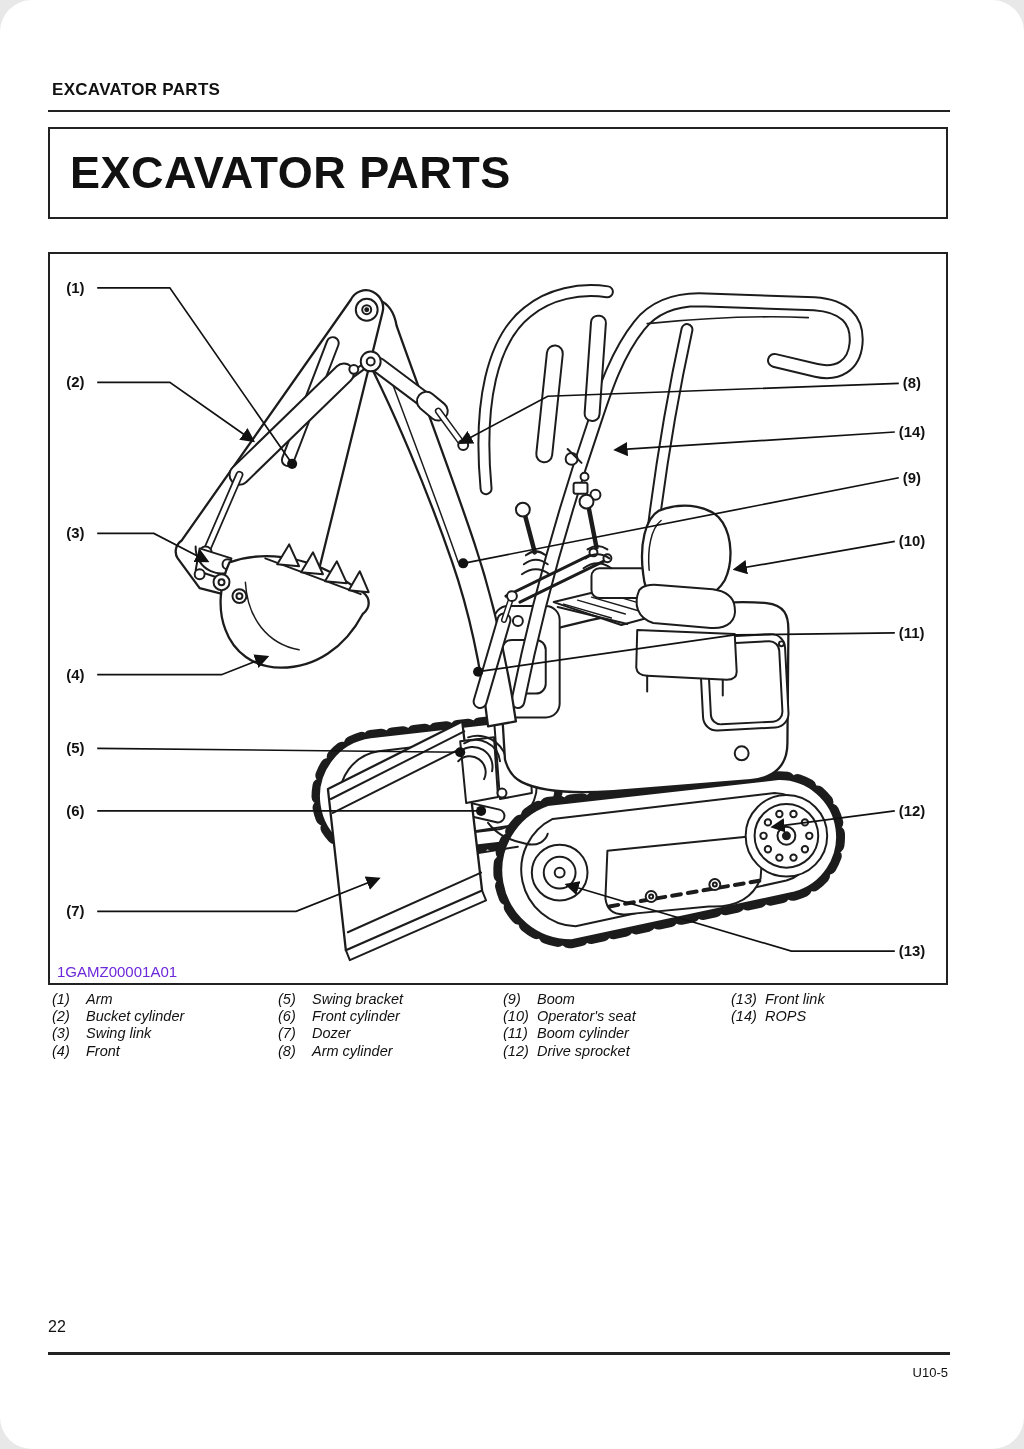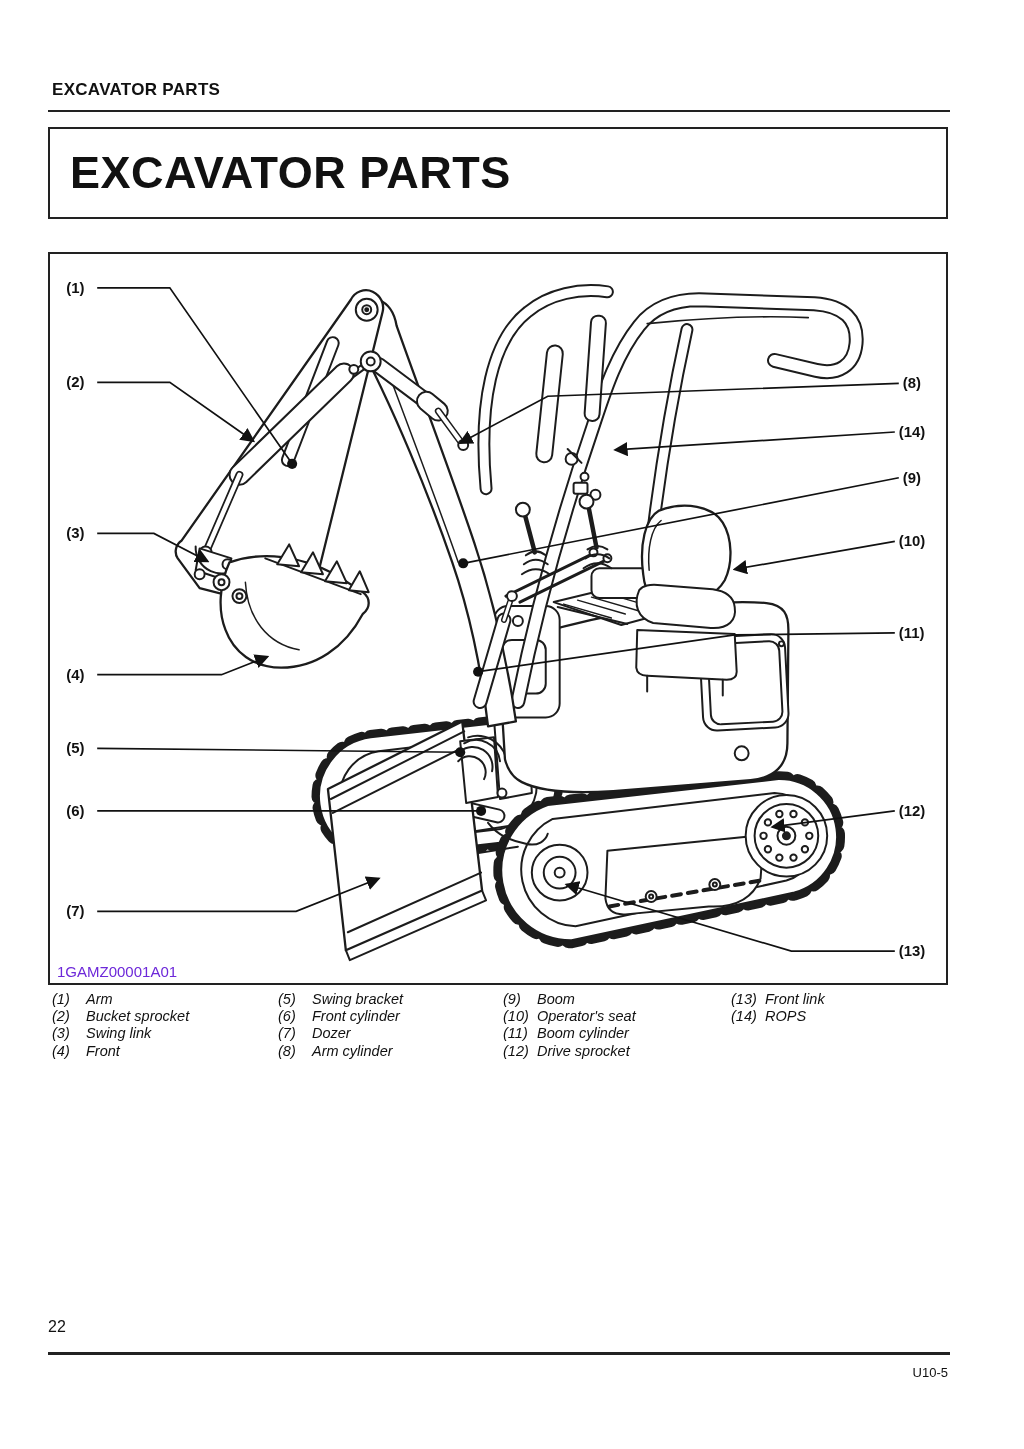--- a/index.html
+++ b/index.html
@@ -1,17 +1,17 @@
 <!DOCTYPE html>
 <html><head>
 <meta charset="utf-8">
 <style>
   html,body{margin:0;padding:0;background:#e8e8e8;}
   .page{position:relative;width:1024px;height:1449px;background:#ffffff;
-        font-family:"Liberation Sans",sans-serif;color:#111;overflow:hidden;margin:0 auto;}
+        font-family:"Liberation Sans",sans-serif;color:#111;overflow:hidden;margin:0 auto;border-radius:32px;}
   .header-title{position:absolute;left:52px;top:80px;font-size:17px;font-weight:bold;letter-spacing:.3px;}
   .header-rule{position:absolute;left:48px;top:110px;width:902px;height:2px;background:#222;}
   .title-box{position:absolute;left:48px;top:127px;width:896px;height:88px;border:2px solid #222;
              display:flex;align-items:center;background:#fff;}
   .main-title{font-size:45px;font-weight:bold;margin-left:20px;letter-spacing:.5px;}
   .figure-box{position:absolute;left:48px;top:252px;width:896px;height:729px;border:2px solid #222;background:#fff;}
   .figure-box svg{position:absolute;left:0;top:0;}
   .figure-code{position:absolute;left:7px;bottom:3px;font-size:15px;color:#6d28d9;}
   .legend{position:absolute;left:52px;top:991px;width:900px;display:grid;
           grid-template-columns:226px 225px 228px auto;font-size:14.5px;font-style:italic;}
@@ -292,21 +292,21 @@
   </div>
 
   <div class="legend">
     <div class="col">
       <div class="item">
           <span class="num">(1)</span>
           <span>Arm</span>
         </div>
       <div class="item">
           <span class="num">(2)</span>
-          <span>Bucket sprocket</span>
+          <span>Bucket cylinder</span>
         </div>
       <div class="item">
           <span class="num">(3)</span>
           <span>Swing link</span>
         </div>
       <div class="item">
           <span class="num">(4)</span>
           <span>Front</span>
         </div>
     </div>

